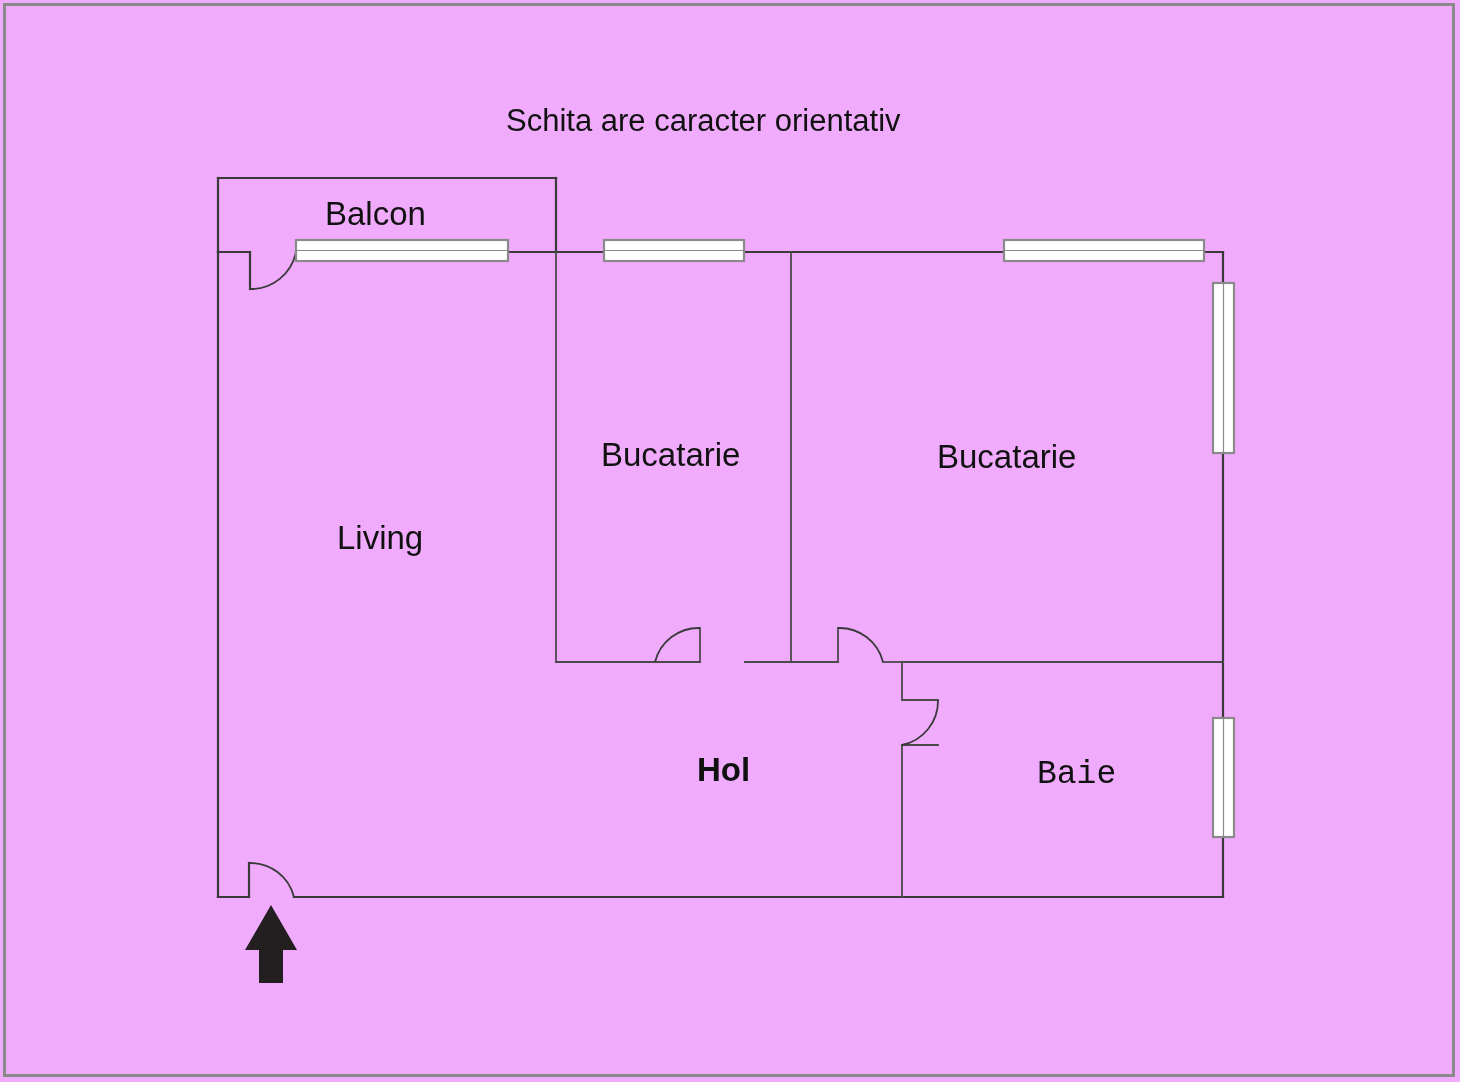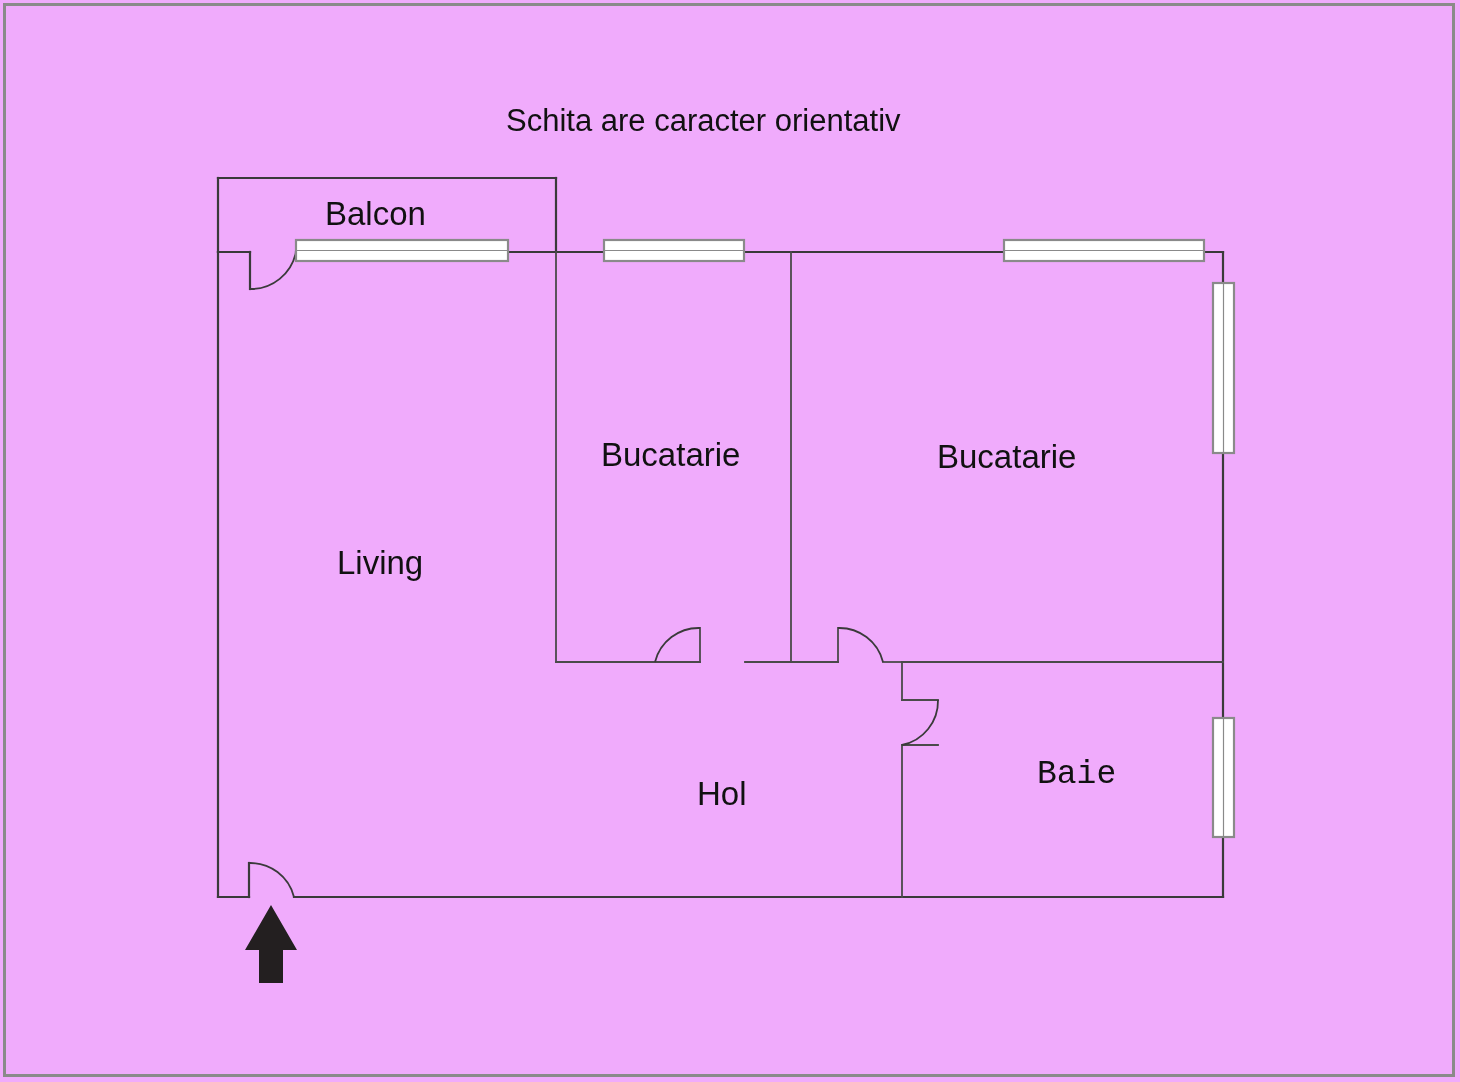--- a/index.html
+++ b/index.html
@@ -77,24 +77,24 @@
     white-space: nowrap;
     line-height: 1;
   }
   #plan-title {
     font-size: 31px;
     left: 506px;
     top: 105px;
   }
   .room-label { font-size: 33px; }
   #label-balcon   { left: 325px; top: 197px; }
-  #label-living   { left: 337px; top: 521px; margin-top: 25px; }
+  #label-living   { left: 337px; top: 521px; }
   #label-bucatarie{ left: 601px; top: 438px; text-align: right; }
   #label-dormitor { left: 937px; top: 440px; }
-  #label-hol      { left: 697px; top: 777px; }
+  #label-hol      { left: 697px; top: 753px; font-weight: bold; }
   #label-baie     { left: 1037px; top: 758px; font-family: Liberation Mono, monospace; }
 </style>
 </head>
 <body>
 
 <div id="page">
 
   <div id="canvas-border"></div>
 
   <svg id="plan-svg" viewBox="0 0 1460 1082">

